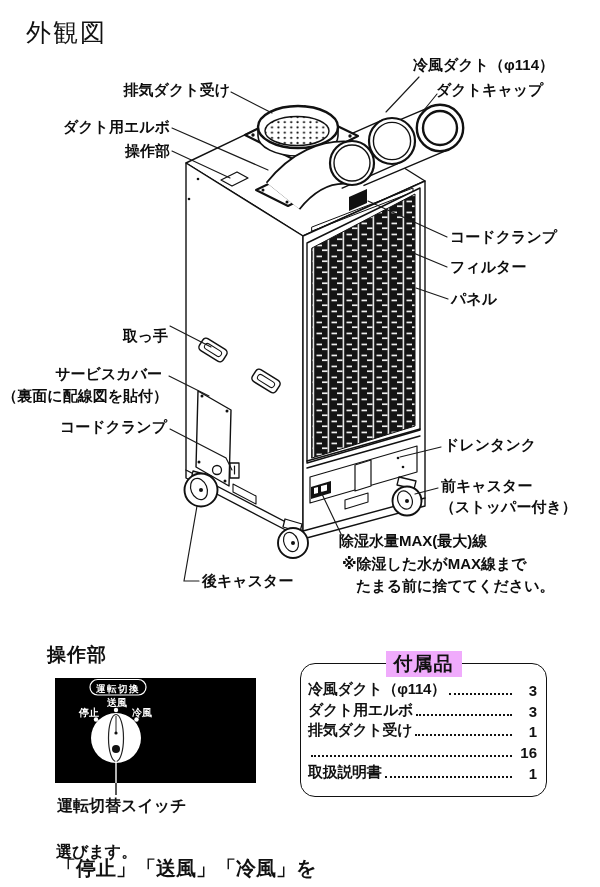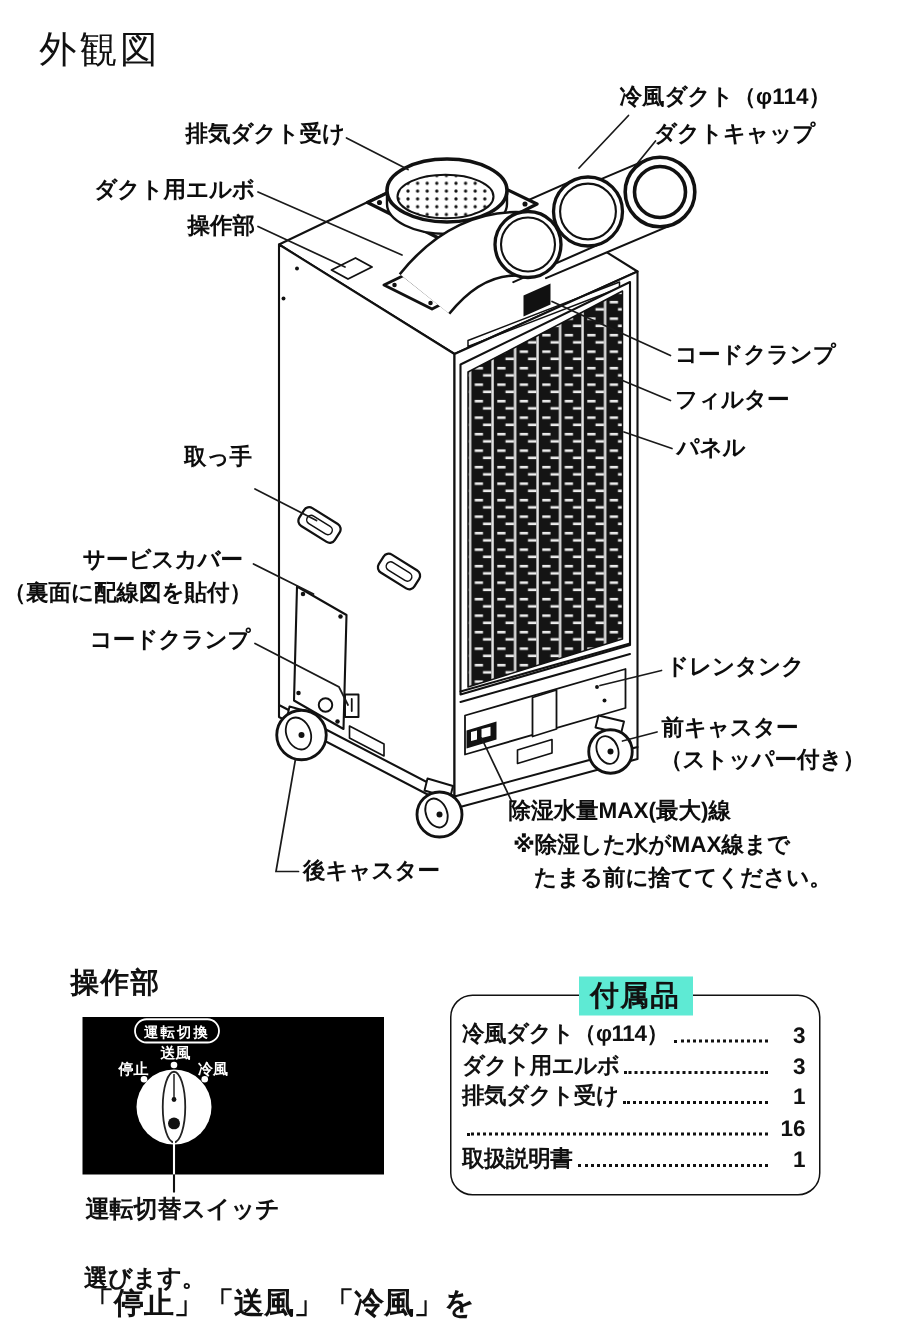--- a/index.html
+++ b/index.html
@@ -9,21 +9,21 @@
   .lbl{position:absolute;font-size:15px;font-weight:700;line-height:16px;white-space:nowrap;color:#0d0d0d;}
   .lbl.ra{transform:translateX(-100%);}
   .page-title{position:absolute;left:26px;top:16px;font-size:25px;font-weight:400;letter-spacing:2px;}
   .sec-title{position:absolute;left:47px;top:642px;font-size:19px;font-weight:700;letter-spacing:1px;}
   .cap1{position:absolute;left:57px;top:796px;font-size:16px;font-weight:700;}
   .cap2{position:absolute;left:56px;top:855px;font-size:20px;font-weight:700;}
   .cap3{position:absolute;left:56px;top:842px;font-size:16px;font-weight:700;}
   .acc{position:absolute;left:300px;top:663px;width:247px;height:134px;
        border:1.7px solid #111;border-radius:15px;box-sizing:border-box;}
   .acc-title{position:absolute;top:-13px;left:50%;transform:translateX(-50%);
-             background:#5eead4;padding:0 8px;font-size:19px;font-weight:700;letter-spacing:1px;white-space:nowrap;}
+             background:#f0abfc;padding:0 8px;font-size:19px;font-weight:700;letter-spacing:1px;white-space:nowrap;}
   .acc-rows{padding:14px 9px 0 7px;}
   .acc-row{display:flex;align-items:flex-end;height:20.8px;font-size:15px;font-weight:700;}
   .acc-name{white-space:nowrap;letter-spacing:-0.3px;}
   .acc-dots{flex:1;border-bottom:2.4px dotted #111;margin:0 3px 4px 3px;min-width:6px;}
   .acc-qty{min-width:22px;text-align:right;}
   svg text.dial{font-family:"Liberation Sans","DejaVu Sans",sans-serif;font-weight:700;fill:#fff;}
 </style>
 </head>
 <body>
 
@@ -203,21 +203,21 @@
   <div class="page-title">外観図</div>
 
   <div class="lbl ra" style="left:230px;top:82px;">排気ダクト受け</div>
   <div class="lbl ra" style="left:170px;top:119px;">ダクト用エルボ</div>
   <div class="lbl ra" style="left:170px;top:143px;">操作部</div>
   <div class="lbl" style="left:413px;top:57px;">冷風ダクト（φ114）</div>
   <div class="lbl" style="left:436px;top:82px;">ダクトキャップ</div>
   <div class="lbl" style="left:450px;top:229px;">コードクランプ</div>
   <div class="lbl" style="left:450px;top:259px;">フィルター</div>
   <div class="lbl" style="left:451px;top:291px;">パネル</div>
-  <div class="lbl ra" style="left:168px;top:297px;">取っ手</div>
+  <div class="lbl ra" style="left:168px;top:328px;">取っ手</div>
   <div class="lbl ra" style="left:162px;top:366px;">サービスカバー</div>
   <div class="lbl ra" style="left:168px;top:388px;">（裏面に配線図を貼付）</div>
   <div class="lbl ra" style="left:167px;top:419px;">コードクランプ</div>
   <div class="lbl" style="left:444px;top:437px;">ドレンタンク</div>
   <div class="lbl" style="left:441px;top:478px;">前キャスター</div>
   <div class="lbl" style="left:440px;top:499px;">（ストッパー付き）</div>
   <div class="lbl" style="left:342px;top:556px;">※除湿した水がMAX線まで</div>
   <div class="lbl" style="left:339px;top:533px;">除湿水量MAX(最大)線</div>
   <div class="lbl" style="left:356px;top:578px;">たまる前に捨ててください。</div>
   <div class="lbl" style="left:202px;top:573px;">後キャスター</div>

